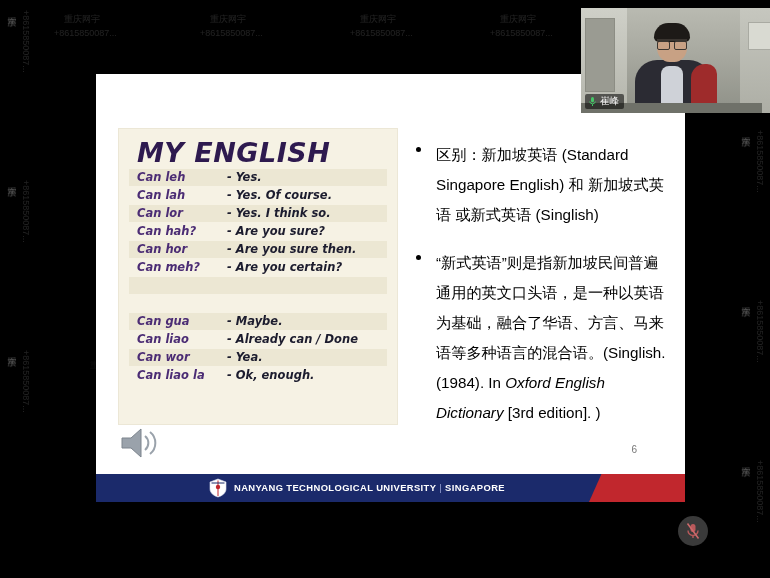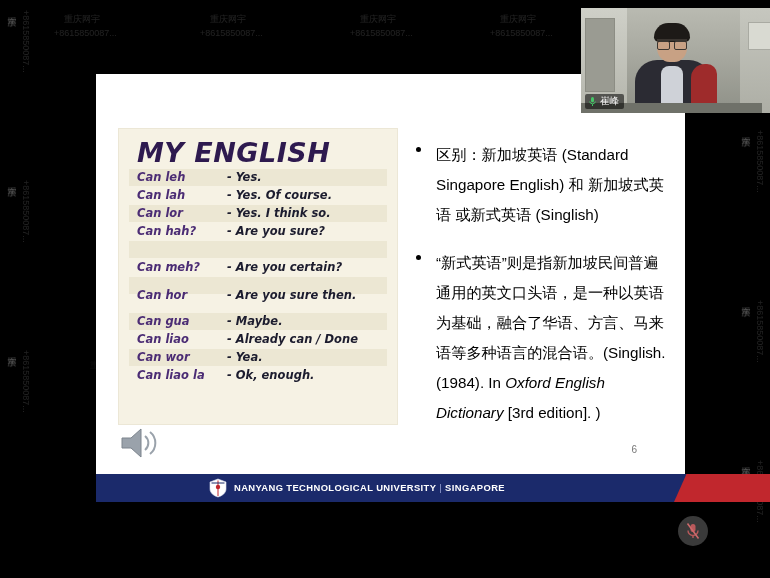--- a/index.html
+++ b/index.html
@@ -153,21 +153,21 @@
     top: 370px;
     font-size: 10px;
     color: #777;
   }
 
   
   #slide-footer {
     position: absolute;
     left: 0;
     top: 400px;
-    width: 674px;
+    width: 589px;
     height: 28px;
     background: #1b2a6b;
     overflow: hidden;
   }
   #footer-red {
     position: absolute;
     right: 0;
     top: 0;
     width: 120px;
     height: 28px;
@@ -375,21 +375,21 @@
           <span class="ph-right">- Yes.</span>
         </div>
         <div class="phrase-row" style="top:77px;">
           <span class="ph-left">Can lor</span>
           <span class="ph-right">- Yes. I think so.</span>
         </div>
         <div class="phrase-row" style="top:95px;">
           <span class="ph-left">Can hah?</span>
           <span class="ph-right">- Are you sure?</span>
         </div>
-        <div class="phrase-row" style="top:113px;margin-top:46px;">
+        <div class="phrase-row" style="top:113px;">
           <span class="ph-left">Can hor</span>
           <span class="ph-right">- Are you sure then.</span>
         </div>
         <div class="phrase-row" style="top:131px;">
           <span class="ph-left">Can meh?</span>
           <span class="ph-right">- Are you certain?</span>
         </div>
         <div class="phrase-row" style="top:185px;">
           <span class="ph-left">Can gua</span>
           <span class="ph-right">- Maybe.</span>

